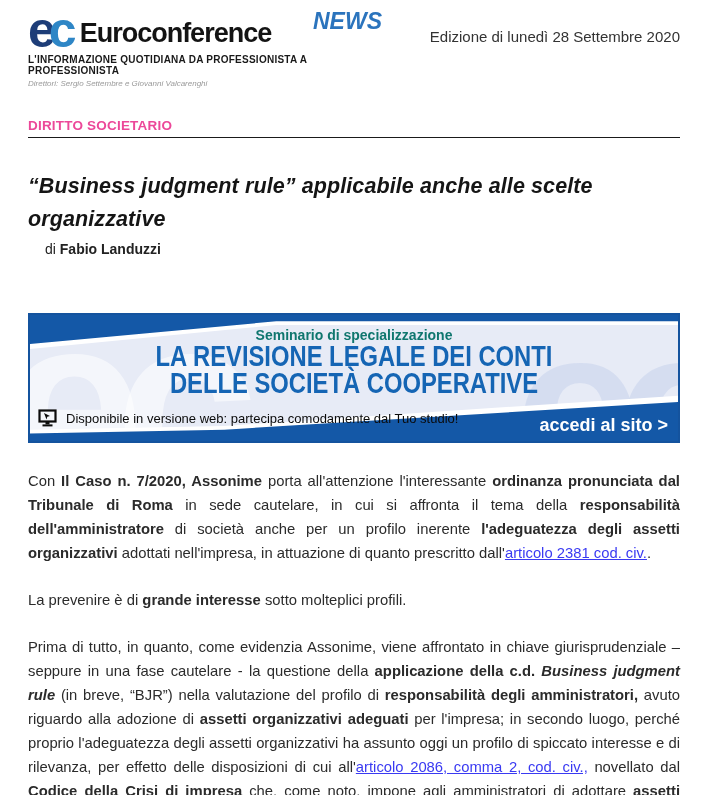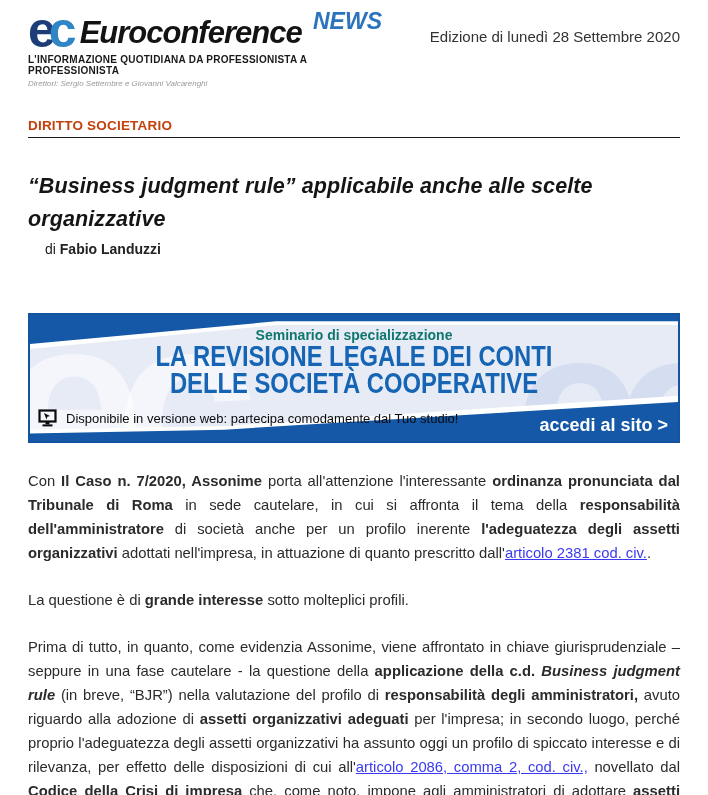--- a/index.html
+++ b/index.html
@@ -12,29 +12,29 @@
   }
   .page { padding:10px 28px 0 28px; }
 
   
   .header { display:flex; justify-content:space-between; align-items:flex-start; height:86px; }
   .logo-block { position:relative; width:340px; }
   .logo-row { display:flex; align-items:flex-end; }
   .logo-mark { font-weight:bold; font-size:50px; line-height:40px; letter-spacing:-7px; padding-right:10px; }
   .logo-mark .e { color:#1d3d78; }
   .logo-mark .c { color:#2e86c6; }
-  .logo-name { font-size:31px; font-weight:800; color:#131313; letter-spacing:-1px; line-height:34px;font-style:italic; }
+  .logo-name { font-size:27px; font-weight:800; color:#131313; letter-spacing:-1px; line-height:34px; }
   .logo-news { position:absolute; top:-2px; right:-14px; font-style:italic; font-weight:700;
                font-size:23px; color:#2b74bd; letter-spacing:0px; }
   .logo-tagline { font-size:10px; font-weight:bold; color:#191919; letter-spacing:.25px; margin-top:4px; }
   .logo-directors { font-size:8px; font-style:italic; color:#9a9a9a; margin-top:3px; }
   .edition { font-size:15px; color:#333; margin-top:18px; white-space:nowrap;margin-left:48px; }
 
   
-  .section-label { margin-top:22px; font-size:13.5px; font-weight:bold; color:#c2410c; letter-spacing:.2px; }
+  .section-label { margin-top:22px; font-size:13.5px; font-weight:bold; color:#ec4899; letter-spacing:.2px; }
   .section-rule { border:none; border-top:1.6px solid #1a1a1a; margin-top:4px; }
 
   
   .article-title { margin-top:32px; font-size:21.5px; font-weight:bold; font-style:italic;
                    color:#151515; line-height:33px; letter-spacing:.1px; }
   .byline { margin-top:5px; padding-left:17px; font-size:14px; color:#222; }
   .byline .seg-b { font-weight:bold;text-align:right; }
 
   
   .banner { position:relative; margin-top:56px; height:130px; border:2px solid #14539e;
@@ -113,17 +113,17 @@
         <rect x="4.5" y="15.4" width="10" height="2" fill="#0b0b0b"></rect>
       </svg>
       <span>Disponibile in versione web: partecipa comodamente dal Tuo studio!</span>
     </div>
 
     <a href="#" class="banner-cta">accedi al sito &gt;</a>
   </div>
 
   <div class="article-body">
     <p><span class="seg-n">Con </span><span class="seg-b">Il Caso n. 7/2020, Assonime</span><span class="seg-n"> porta all'attenzione l'interessante </span><span class="seg-b">ordinanza pronunciata dal Tribunale di Roma</span><span class="seg-n"> in sede cautelare, in cui si affronta il tema della </span><span class="seg-b">responsabilità dell'amministratore</span><span class="seg-n"> di società anche per un profilo inerente </span><span class="seg-b">l'adeguatezza degli assetti organizzativi</span><span class="seg-n"> adottati nell'impresa, in attuazione di quanto prescritto dall'</span><a href="#" class="link">articolo 2381 cod. civ.</a><span class="seg-n">.</span></p>
-    <p><span class="seg-n">La questione è di </span><span class="seg-b">grande interesse</span><span class="seg-n"> sotto molteplici profili.</span></p>
+    <p><span class="seg-n">La prevenire è di </span><span class="seg-b">grande interesse</span><span class="seg-n"> sotto molteplici profili.</span></p>
     <p><span class="seg-n">Prima di tutto, in quanto, come evidenzia Assonime, viene affrontato in chiave giurisprudenziale – seppure in una fase cautelare - la questione della </span><span class="seg-b">applicazione della c.d. </span><span class="seg-bi">Business judgment rule</span><span class="seg-n"> (in breve, “BJR”) nella valutazione del profilo di </span><span class="seg-b">responsabilità degli amministratori,</span><span class="seg-n"> avuto riguardo alla adozione di </span><span class="seg-b">assetti organizzativi adeguati</span><span class="seg-n"> per l'impresa; in secondo luogo, perché proprio l'adeguatezza degli assetti organizzativi ha assunto oggi un profilo di spiccato interesse e di rilevanza, per effetto delle disposizioni di cui all'</span><a href="#" class="link">articolo 2086, comma 2, cod. civ.,</a><span class="seg-n"> novellato dal </span><span class="seg-b">Codice della Crisi di impresa</span><span class="seg-n"> che, come noto, impone agli amministratori di adottare </span><span class="seg-b">assetti organizzativi adeguati a prevenire la crisi.</span></p>
   </div>
 
 </div>
 
 </body></html>

